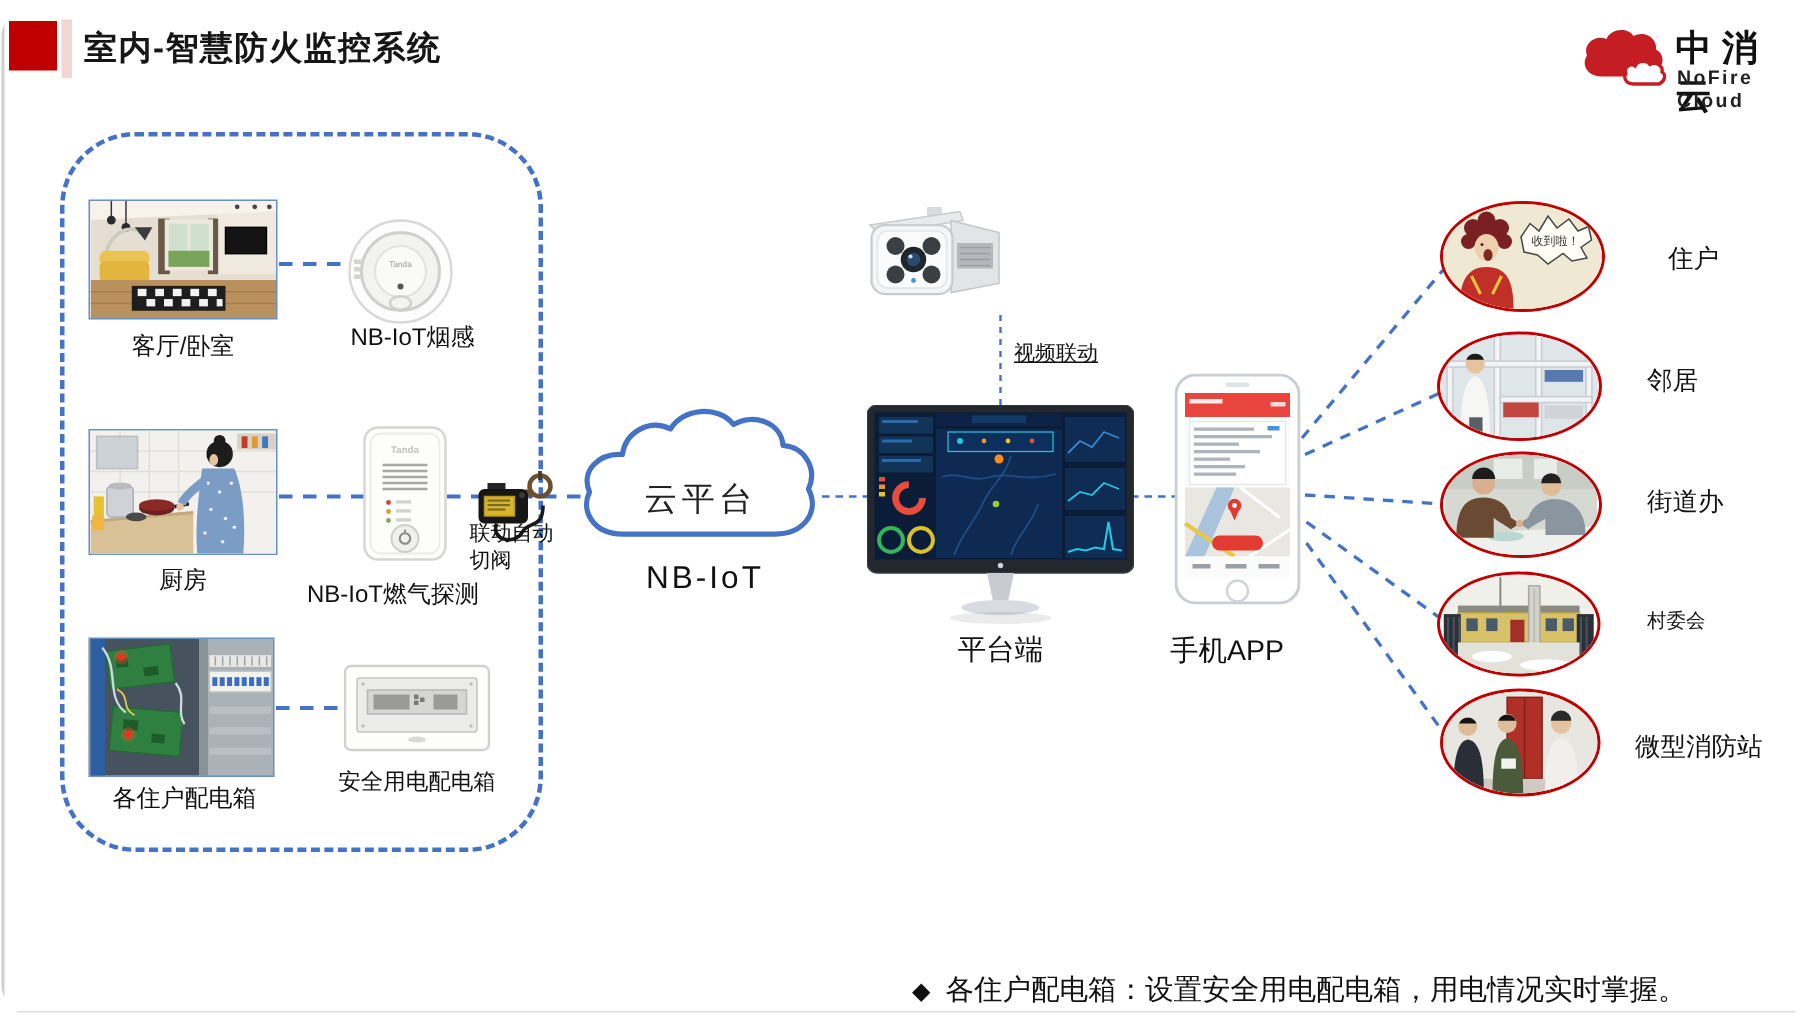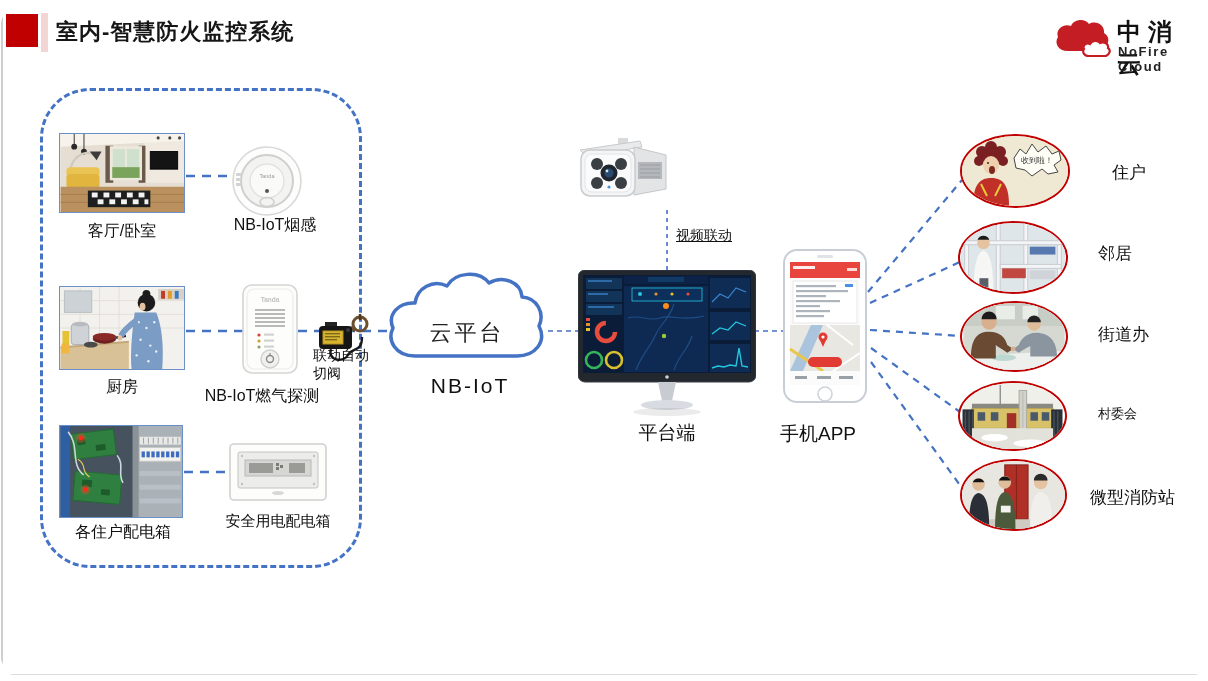--- a/index.html
+++ b/index.html
@@ -498,15 +498,18 @@
         <path d="M38,20 A6.5,6.5 0 0 1 50,20 Z" fill="#141414"></path>
       <path d="M34,70 C34,46 37,33 44,32 C52,33 55,46 55,70 Z" fill="#4a5a3a"></path>
       <rect x="40" y="46" width="10" height="7" fill="#f2f2ee"></rect>
       <circle cx="81" cy="22" r="7" fill="#e6c3a0"></circle>
         <path d="M74,20 A7,7 0 0 1 88,20 Z" fill="#2a2a2a"></path>
       <path d="M70,70 C70,46 73,33 81,32 C90,33 93,46 93,70 Z" fill="#f0efec"></path>
     </svg>
   </div>
   <div class="cap" style="left:1090px;top:486px;font-size:17px;">微型消防站</div>
 
+  <div class="note" style="left:608px;top:647px;">
+    <span class="dia">◆</span><span>各住户配电箱：设置安全用电配电箱，用电情况实时掌握。</span>
+  </div>
   <div class="bottom-line"></div>
 
 </div>
 
 </body></html>

